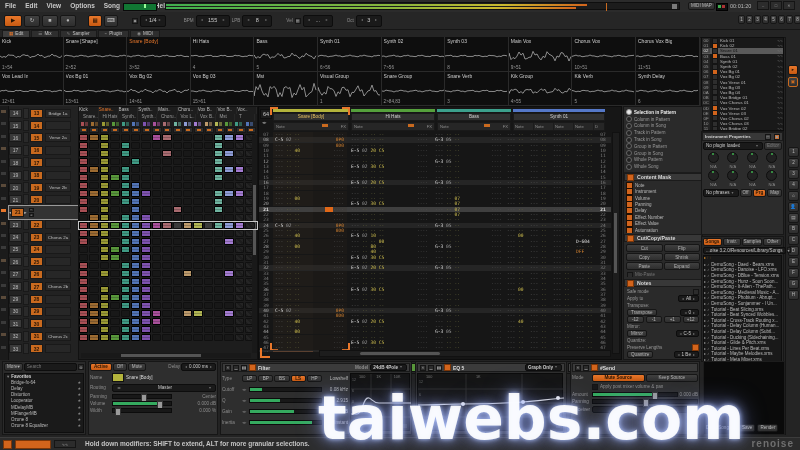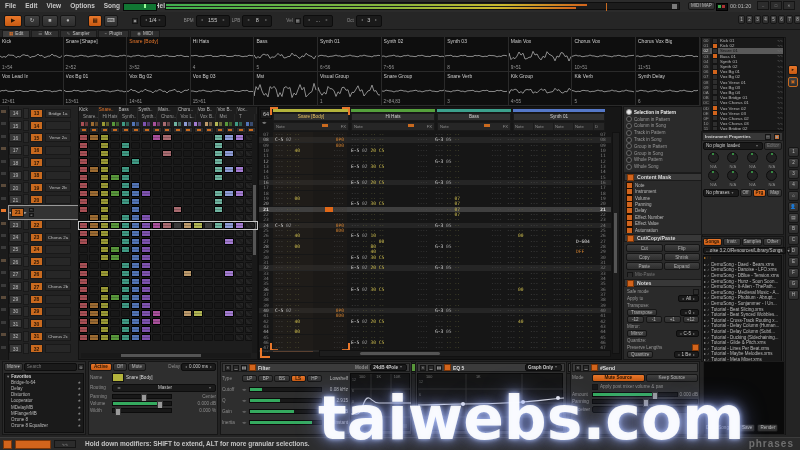--- a/index.html
+++ b/index.html
@@ -2497,16 +2497,16 @@
       <span class="btn t45" style="height:8px;padding:0 2px;">Render</span>
     </div>
   </div>
 
   <div class="abs" style="left:0;top:437px;width:800px;height:13px;background:#2b2b2b;border-top:1px solid #3c3c3c;display:flex;align-items:center;gap:3px;padding:0 3px;box-sizing:border-box;">
     <span style="width:7px;height:7px;background:#d2641c;border:1px solid #7c3608;"></span>
     <span style="width:34px;height:7px;background:#d2641c;border:1px solid #7c3608;border-radius:1px;"></span>
     <span class="mini" style="width:22px;height:8px;">∿∿</span>
     <span class="t65" style="font-weight:bold;color:#c4c4c4;margin-left:6px;">Hold down modifiers: SHIFT to extend, ALT for more granular selections.</span>
   </div>
-  <div class="renoise-logo">phrases</div>
+  <div class="renoise-logo">renoise</div>
 
   <div class="watermark">taiwebs.com</div>
 </div>
 
 </body></html>

